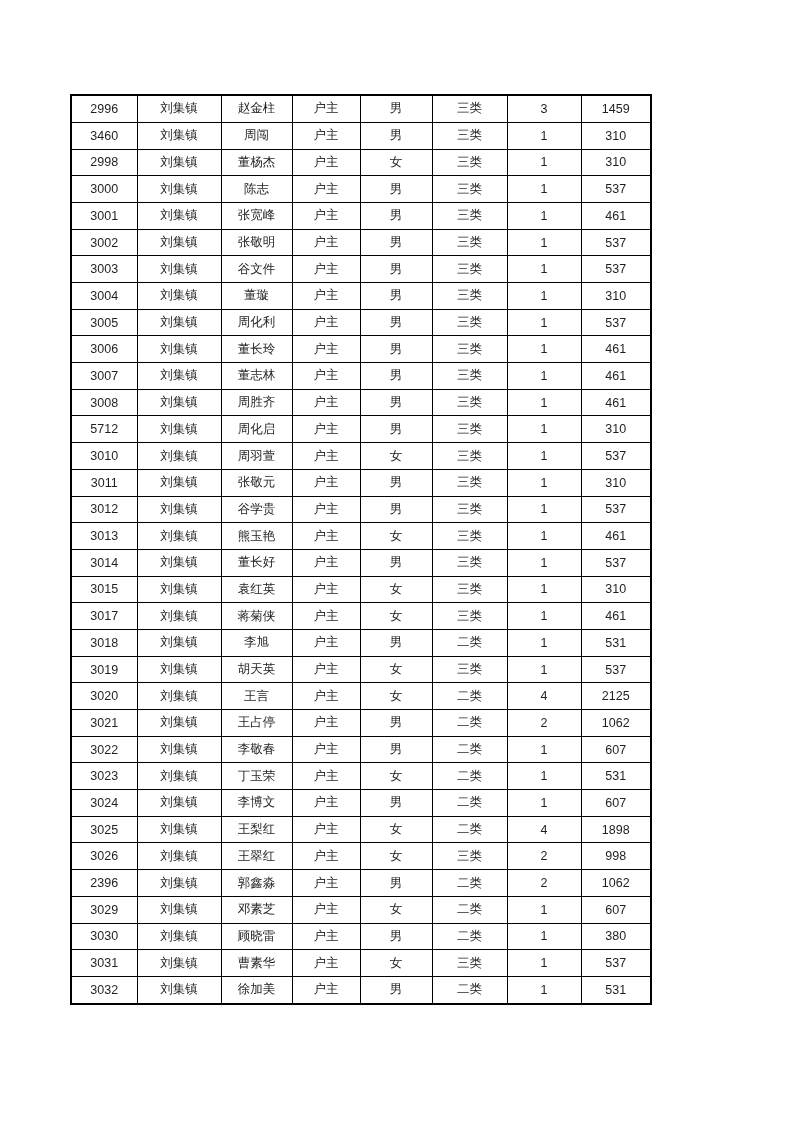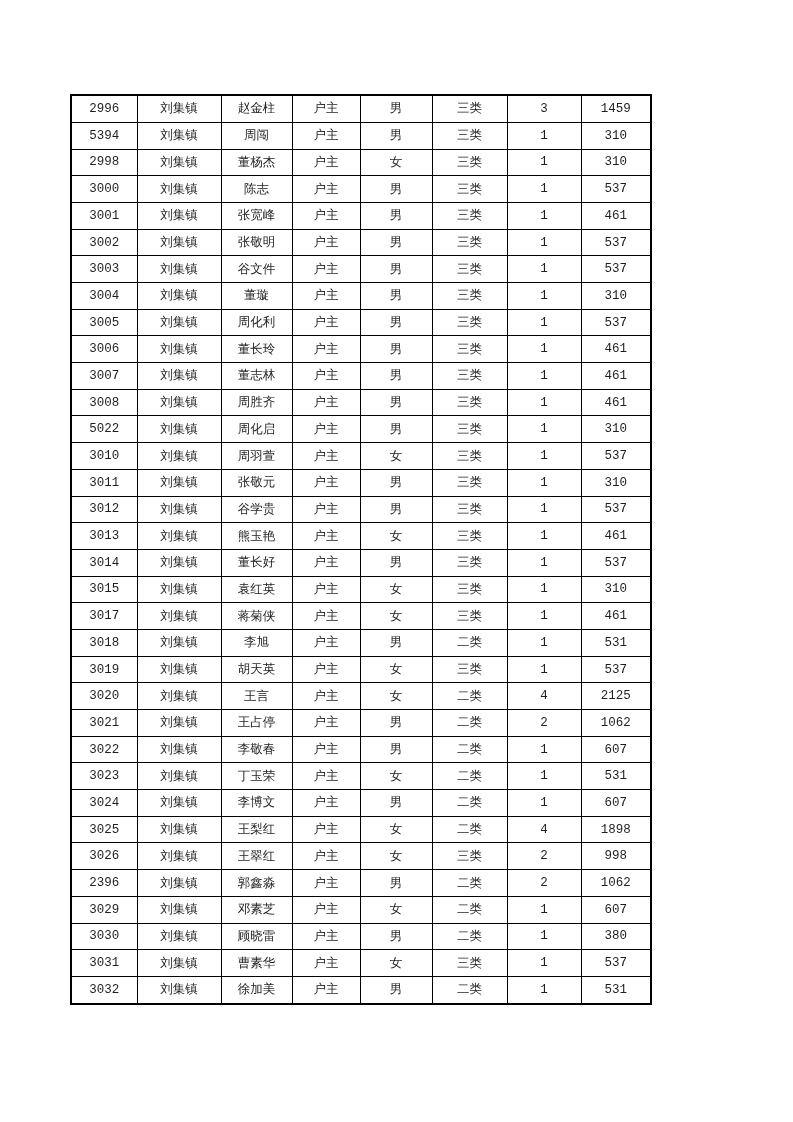--- a/index.html
+++ b/index.html
@@ -6,21 +6,21 @@
     margin: 0;
     padding: 0;
     background: #ffffff;
   }
   .page {
     position: relative;
     width: 793px;
     height: 1122px;
     background: #ffffff;
     overflow: hidden;
-    font-family: Liberation Mono, monospace;
+    font-family: Liberation Sans, sans-serif;
   }
   table.data-table {
     position: absolute;
     left: 70px;
     top: 94px;
     width: 582px;
     height: 911px;
     border-collapse: collapse;
     table-layout: fixed;
     border: 2px solid #000000;
@@ -56,21 +56,21 @@
           <td>2996</td>
           <td>刘集镇</td>
           <td>赵金柱</td>
           <td>户主</td>
           <td>男</td>
           <td>三类</td>
           <td>3</td>
           <td>1459</td>
         </tr>
         <tr>
-          <td>5394</td>
+          <td>3460</td>
           <td>刘集镇</td>
           <td>周闯</td>
           <td>户主</td>
           <td>男</td>
           <td>三类</td>
           <td>1</td>
           <td>310</td>
         </tr>
         <tr>
           <td>2998</td>
@@ -166,21 +166,21 @@
           <td>3008</td>
           <td>刘集镇</td>
           <td>周胜齐</td>
           <td>户主</td>
           <td>男</td>
           <td>三类</td>
           <td>1</td>
           <td>461</td>
         </tr>
         <tr>
-          <td>5022</td>
+          <td>5712</td>
           <td>刘集镇</td>
           <td>周化启</td>
           <td>户主</td>
           <td>男</td>
           <td>三类</td>
           <td>1</td>
           <td>310</td>
         </tr>
         <tr>
           <td>3010</td>

